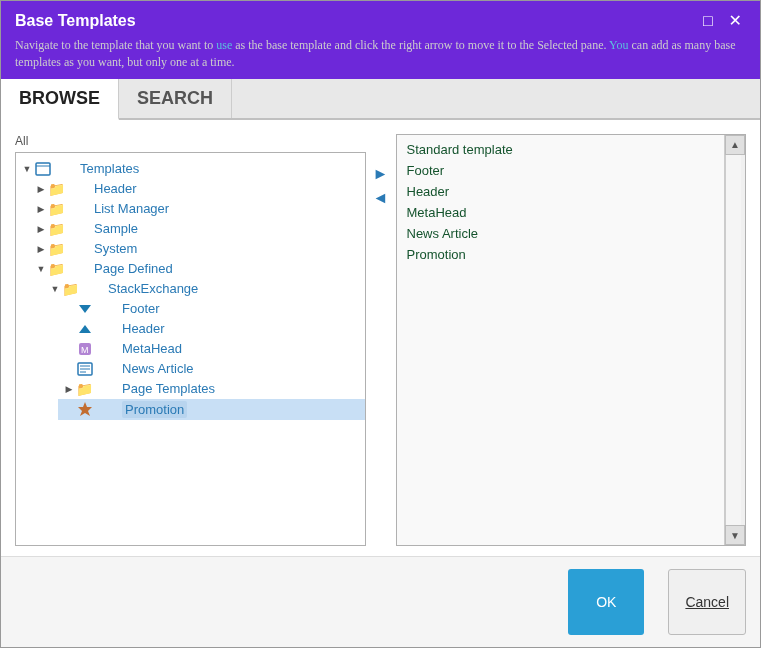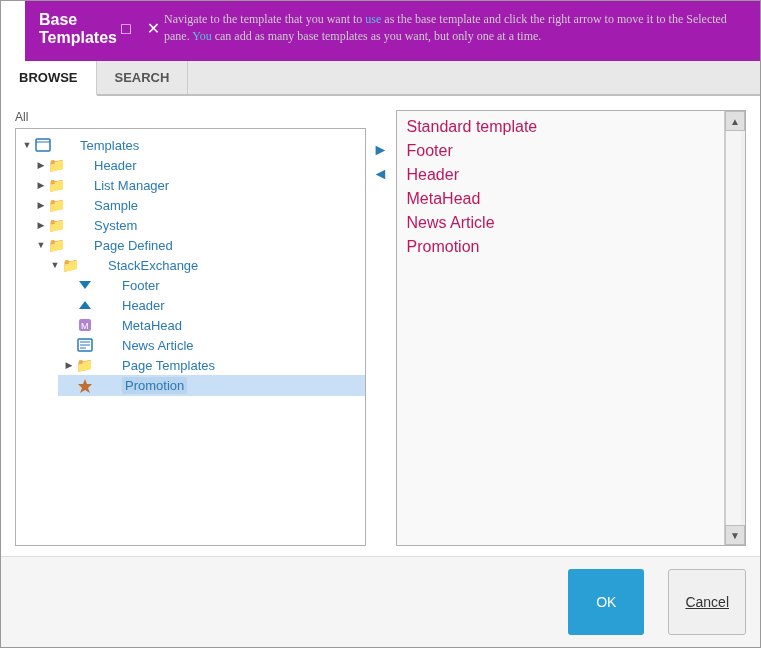--- a/index.html
+++ b/index.html
@@ -15,27 +15,26 @@
     }
     .dialog {
       width: 761px;
       height: 648px;
       background: #fff;
       border: 1px solid #999;
       display: flex;
       flex-direction: column;
     }
     .dialog-header {
-      background: #a21caf;
+      background: #6d28d9;
       color: #fff;
       padding: 10px 14px 8px 14px;
       display: flex;
-      flex-direction: row;
+      flex-direction: column;
       position: relative;
-      margin-left: 24px;
     }
     .dialog-title-row {
       display: flex;
       align-items: center;
       justify-content: space-between;
       margin-bottom: 6px;
     }
     .dialog-title {
       font-size: 16px;
       font-weight: bold;
@@ -62,21 +61,21 @@
       font-family: Liberation Serif, serif;
     }
     .tabs-row {
       display: flex;
       background: #e8e8e8;
       border-bottom: 2px solid #c0c0c0;
     }
     .tab {
       padding: 9px 18px;
       cursor: pointer;
-      font-size: 13px;
+      font-size: 18px;
       font-weight: bold;
       color: #555;
       border: none;
       background: none;
       border-right: 1px solid #ccc;
     }
     .tab.active {
       background: #fff;
       color: #222;
       border-bottom: 2px solid #fff;
@@ -138,22 +137,22 @@
       background: #f9f9f9;
       display: flex;
     }
     .selected-list {
       flex: 1;
       overflow-y: auto;
       padding: 4px 0;
     }
     .selected-item {
       padding: 3px 10px;
-      font-size: 16px;
-      color: #be185d;
+      font-size: 13px;
+      color: #14532d;
       cursor: default;
     }
     .scroll-buttons {
       display: flex;
       flex-direction: column;
       border-left: 1px solid #ccc;
       background: #f0f0f0;
     }
     .scroll-btn {
       width: 20px;

